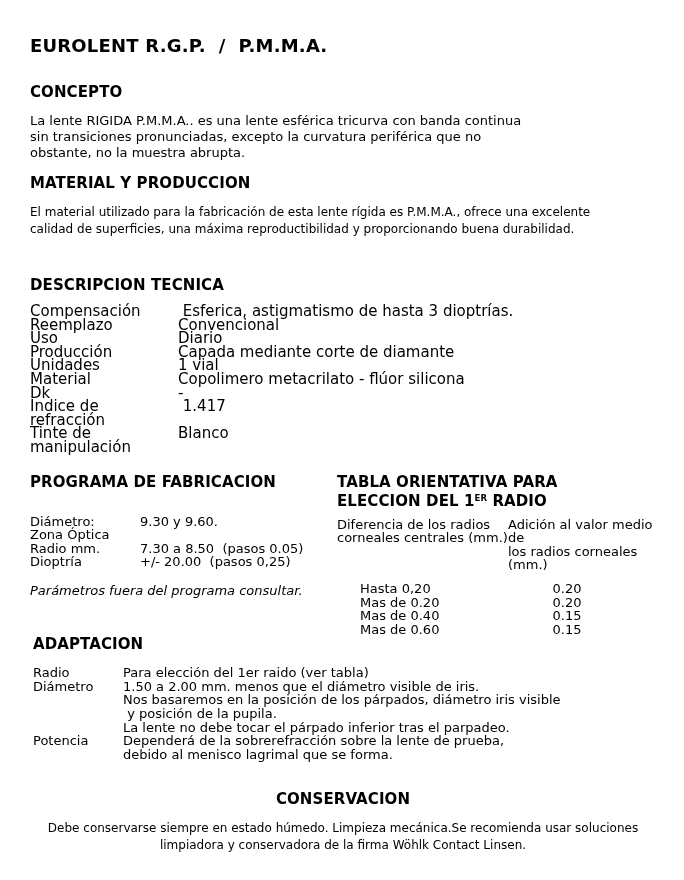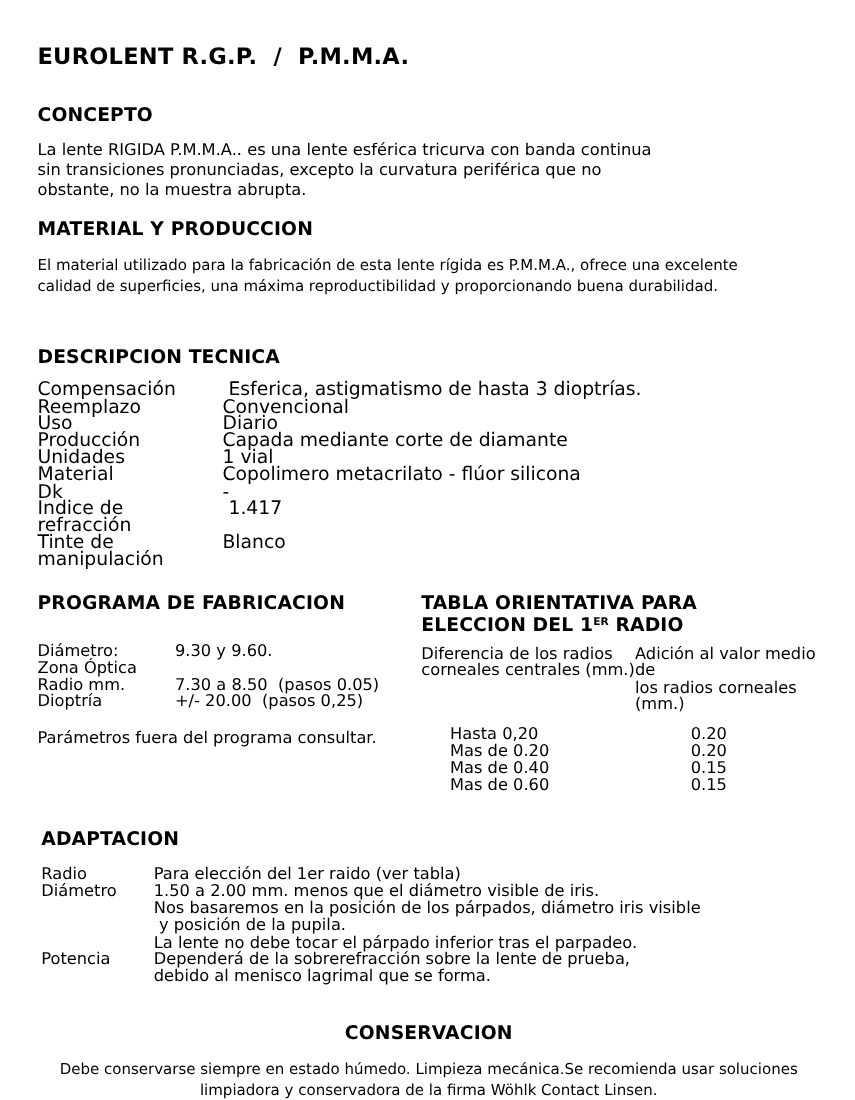--- a/index.html
+++ b/index.html
@@ -40,40 +40,40 @@
   .spec-row .val { flex: 1; white-space: pre-wrap; }
 
   .columns { display: flex; margin-top: 19px; }
   .col-left { width: 307px; flex: 0 0 307px; }
   .col-right { flex: 1; }
 
   .prog-table { margin-top: 24px; }
   .prog-row { display: flex; font-size: 13px; line-height: 13.6px; }
   .prog-row .lbl { width: 110px; flex: 0 0 110px; }
   .prog-row .val { flex: 1; white-space: pre-wrap; }
-  .prog-note { font-size: 13px; line-height: 14px; margin-top: 15px; }
+  .prog-note { font-size: 13px; line-height: 14px; margin-top: 15px; font-style: italic; }
 
   .tabla-heading {
     font-size: 15px; font-weight: bold; line-height: 16px; margin: 0;
     letter-spacing: 0.1px;
   }
   .tabla-heading sup { font-size: 8.5px; vertical-align: 5px; }
   .tabla-grid {
     display: grid; grid-template-columns: 171px 1fr;
     margin-top: 9px; font-size: 13px; line-height: 13.6px;
   }
   .tabla-grid .hdr { white-space: pre-wrap; }
   .tabla-rows {
     display: grid; grid-template-columns: 171px 1fr;
     margin-top: 10px; font-size: 13px; line-height: 13.6px;
   }
   .tabla-rows .diff { padding-left: 23px; }
   .tabla-rows .add { text-align: center; padding-right: 30px; }
 
-  .sec-adaptacion { margin-top: 28px; padding-left: 3px; }
+  .sec-adaptacion { margin-top: 0; padding-left: 3px; }
   .adap-table { margin-top: 13px; }
   .adap-row { display: flex; font-size: 13px; line-height: 13.6px; }
   .adap-row .lbl { width: 90px; flex: 0 0 90px; }
   .adap-row .val { flex: 1; white-space: pre-wrap; }
 
   .sec-conservacion { margin-top: 30px; text-align: center; }
 </style>
 </head>
 <body>
 

